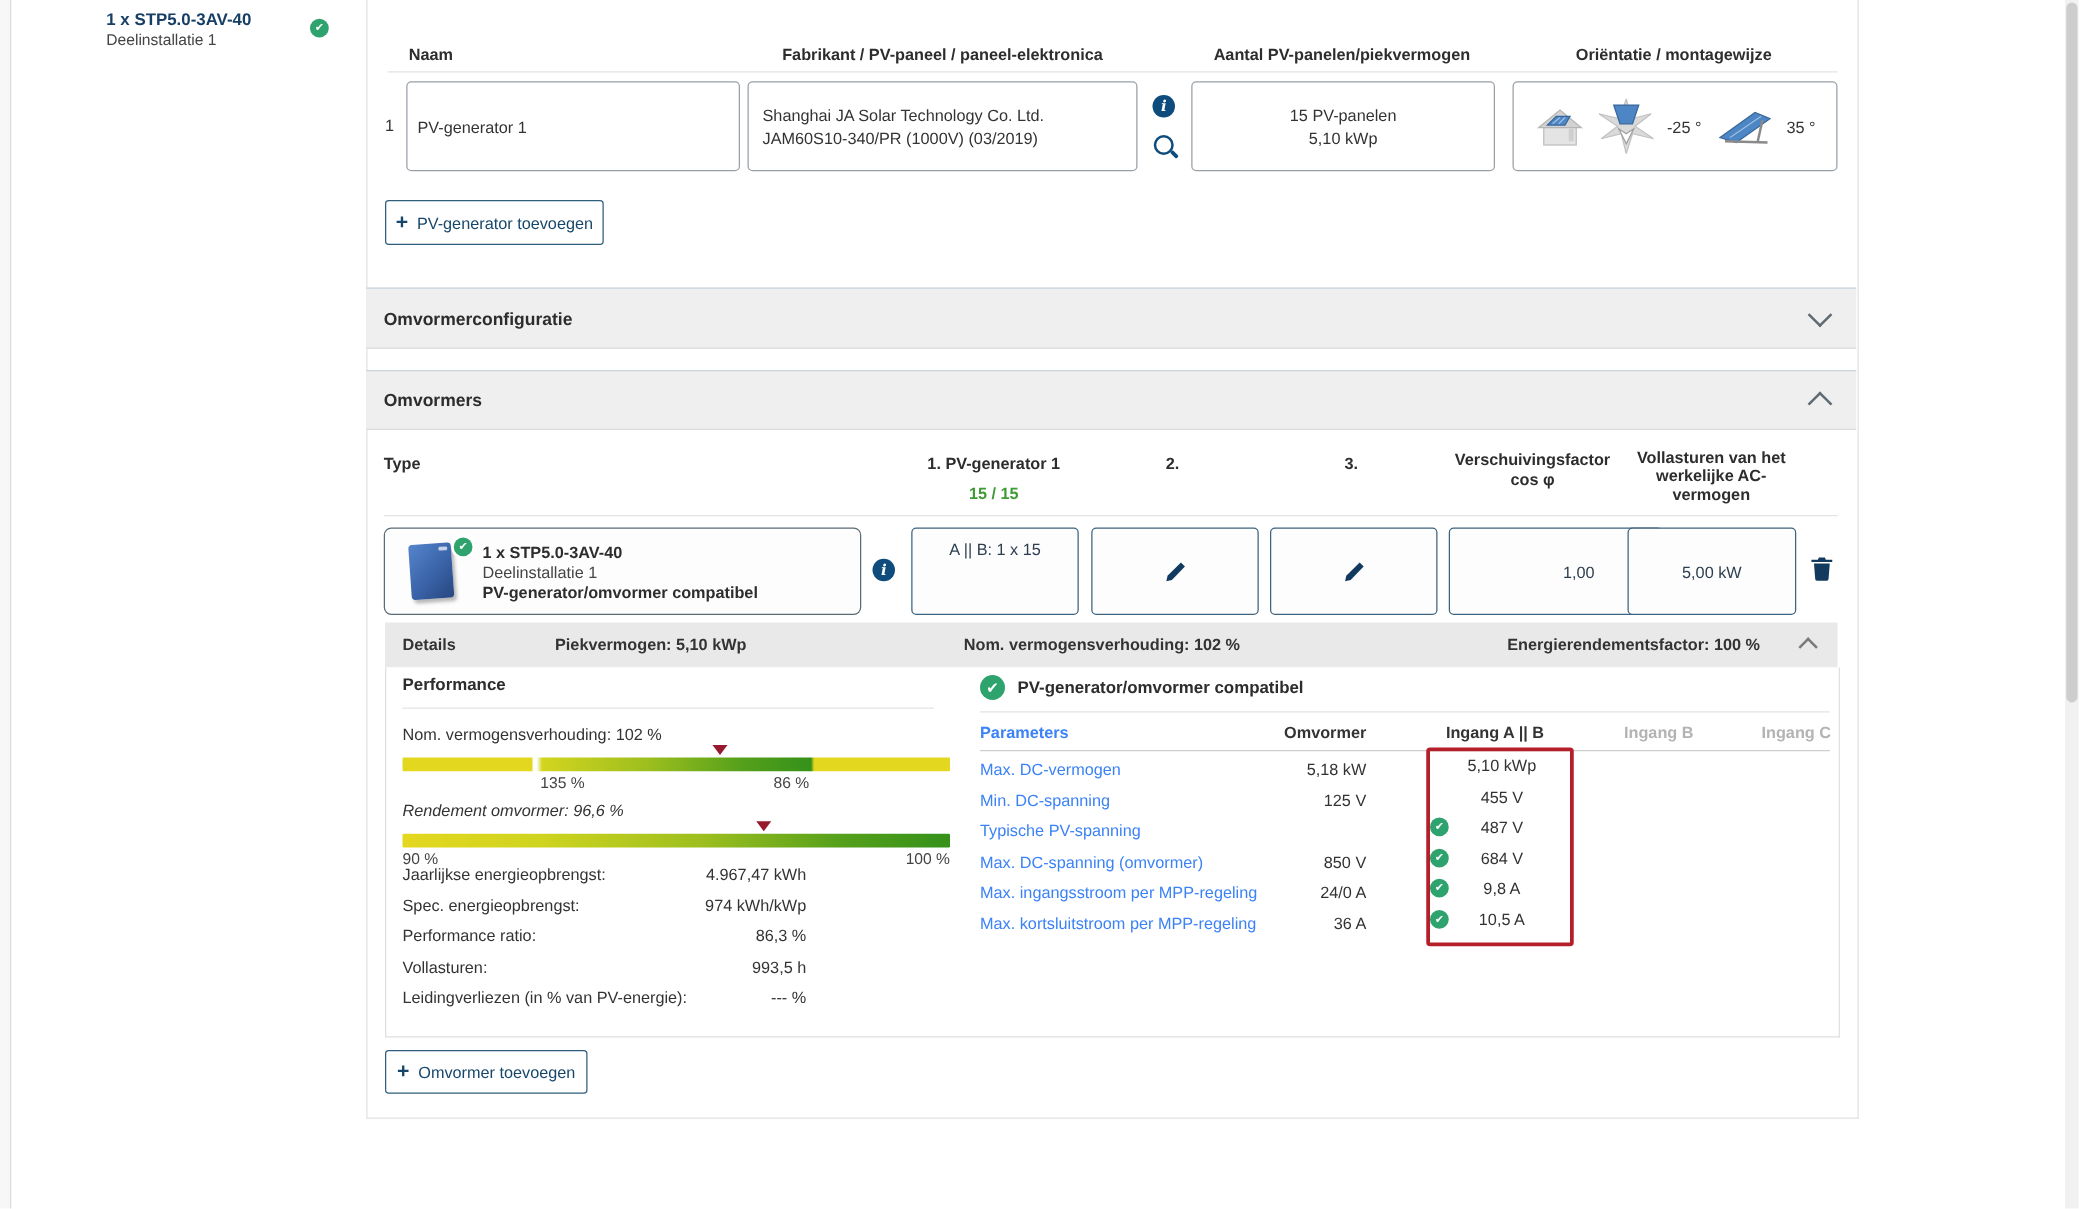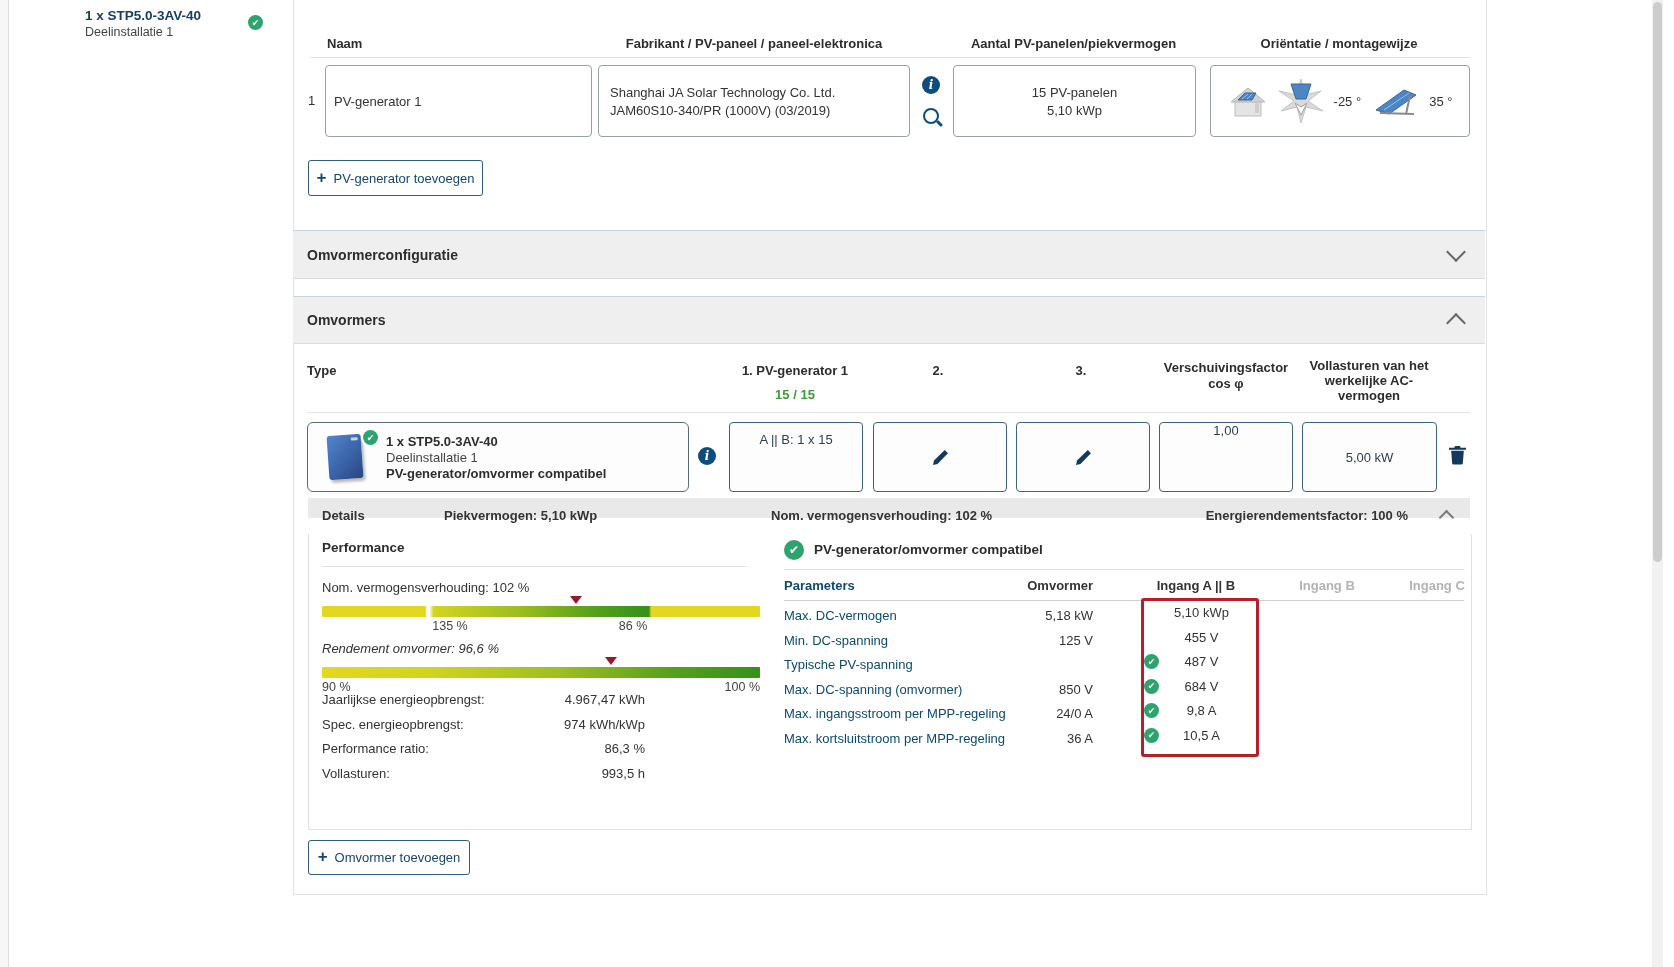--- a/index.html
+++ b/index.html
@@ -59,21 +59,21 @@
   .g1{background:linear-gradient(to right,#e4d71f 0%,#e4d71f 23.6%,#ffffff 23.9%,#ffffff 24.5%,#d3d51f 25.5%,#9cbe1e 45%,#55a01b 62%,#35911a 74.6%,#e4d71f 75.2%,#e4d71f 100%);}
   .g2{background:linear-gradient(to right,#e4d71f 0%,#cfd41f 25%,#9cbe1e 55%,#55a01b 80%,#35911a 100%);}
   .marker{width:0;height:0;border-left:6px solid transparent;border-right:6px solid transparent;border-top:8px solid #96192e;}
   .ticklbl{color:#444;font-size:12.5px;}
 
   .statrow{position:relative;height:24.5px;}
   .statlbl{position:absolute;left:0;top:4px;color:#333;}
   .statval{position:absolute;left:150px;top:4px;width:173px;text-align:right;color:#333;}
 
   .prow{position:relative;height:24.5px;}
-  .plbl{position:absolute;left:0;top:5px;color:#0c4a6e;white-space:nowrap;}
+  .plbl{position:absolute;left:0;top:5px;color:#3b82f6;white-space:nowrap;}
   .pomv{position:absolute;left:219px;top:5px;width:90px;text-align:right;color:#333;}
   .pab{position:absolute;left:360px;top:2px;width:100px;display:flex;align-items:center;}
   .pab .val{flex:1;text-align:center;color:#333;}
   .pab .noicon{width:15px;height:15px;}
   .grayhead{color:#b3b3b3;font-weight:bold;}
 
   .redbox{border:3px solid #b41f2a;border-radius:3px;}
 
   
   .sb-track{left:1652px;top:0;width:11px;height:967px;background:#f1f1f1;}
@@ -203,36 +203,36 @@
         <path fill="#123a5e" d="M12 1l3 3L5.2 14.2 1 15l.9-4.1z"></path>
       </svg>
   </div>
 
   <div class="abs cellbox" style="left:1016px;top:422px;width:132px;height:68px;display:flex;align-items:center;justify-content:center;">
     <svg width="17" height="17" viewBox="0 0 16 16">
         <path fill="#123a5e" d="M12 1l3 3L5.2 14.2 1 15l.9-4.1z"></path>
       </svg>
   </div>
 
-  <div class="abs cellbox" style="left:1159px;top:422px;width:132px;height:68px;display:flex;justify-content:center;">
+  <div class="abs cellbox" style="left:1159px;top:422px;width:132px;height:68px;display:flex;align-items:center;justify-content:center;padding-left:37px;">
     <span>1,00</span>
   </div>
 
   <div class="abs cellbox" style="left:1302px;top:422px;width:133px;height:68px;display:flex;align-items:center;justify-content:center;">
     <span>5,00 kW</span>
   </div>
 
   <span class="abs" style="left:1449px;top:445px;">
     <svg width="17" height="20" viewBox="0 0 14 16">
       <path fill="#123a5e" d="M5 0.6h4l.6 1.4H14v1.6H0V2h4.4zM1.8 4.6h10.4l-.8 10.2a1.2 1.2 0 0 1-1.2 1.1H3.8a1.2 1.2 0 0 1-1.2-1.1z"></path>
     </svg>
   </span>
 
   
-  <div class="abs" style="left:308px;top:498px;width:1162px;height:20px;background:#e9e9e9;cursor:pointer;">
+  <div class="abs" style="left:308px;top:498px;width:1162px;height:36px;background:#e9e9e9;cursor:pointer;">
     <span class="b abs" style="left:14px;top:10px;">Details</span>
     <span class="b abs" style="left:136px;top:10px;">Piekvermogen: 5,10 kWp</span>
     <span class="b abs" style="left:463px;top:10px;">Nom. vermogensverhouding: 102 %</span>
     <span class="b abs" style="right:62px;top:10px;">Energierendementsfactor: 100 %</span>
     <span class="chev up sm abs" style="right:18px;top:14px;"></span>
   </div>
 
   
   <div class="abs" style="left:308px;top:534px;width:1162px;height:295px;border:1px solid #e0e0e0;border-top:none;background:#fff;"></div>
 
@@ -262,20 +262,24 @@
         <span class="statlbl">Spec. energieopbrengst:</span>
         <span class="statval">974 kWh/kWp</span>
       </div>
       <div class="statrow">
         <span class="statlbl">Performance ratio:</span>
         <span class="statval">86,3 %</span>
       </div>
       <div class="statrow">
         <span class="statlbl">Vollasturen:</span>
         <span class="statval">993,5 h</span>
+      </div>
+      <div class="statrow">
+        <span class="statlbl">Leidingverliezen (in % van PV-energie):</span>
+        <span class="statval">--- %</span>
       </div>
     </div>
   </div>
 
   
   <div class="abs" style="left:784px;top:540px;width:682px;height:285px;">
     <span class="check s20" style="position:absolute;left:0;top:0;box-shadow:none;"></span>
     <span class="b" style="position:absolute;left:30px;top:2px;font-size:13.5px;color:#2d2d2d;">PV-generator/omvormer compatibel</span>
     <div class="hrule" style="position:absolute;left:0;top:29px;width:680px;"></div>
 

